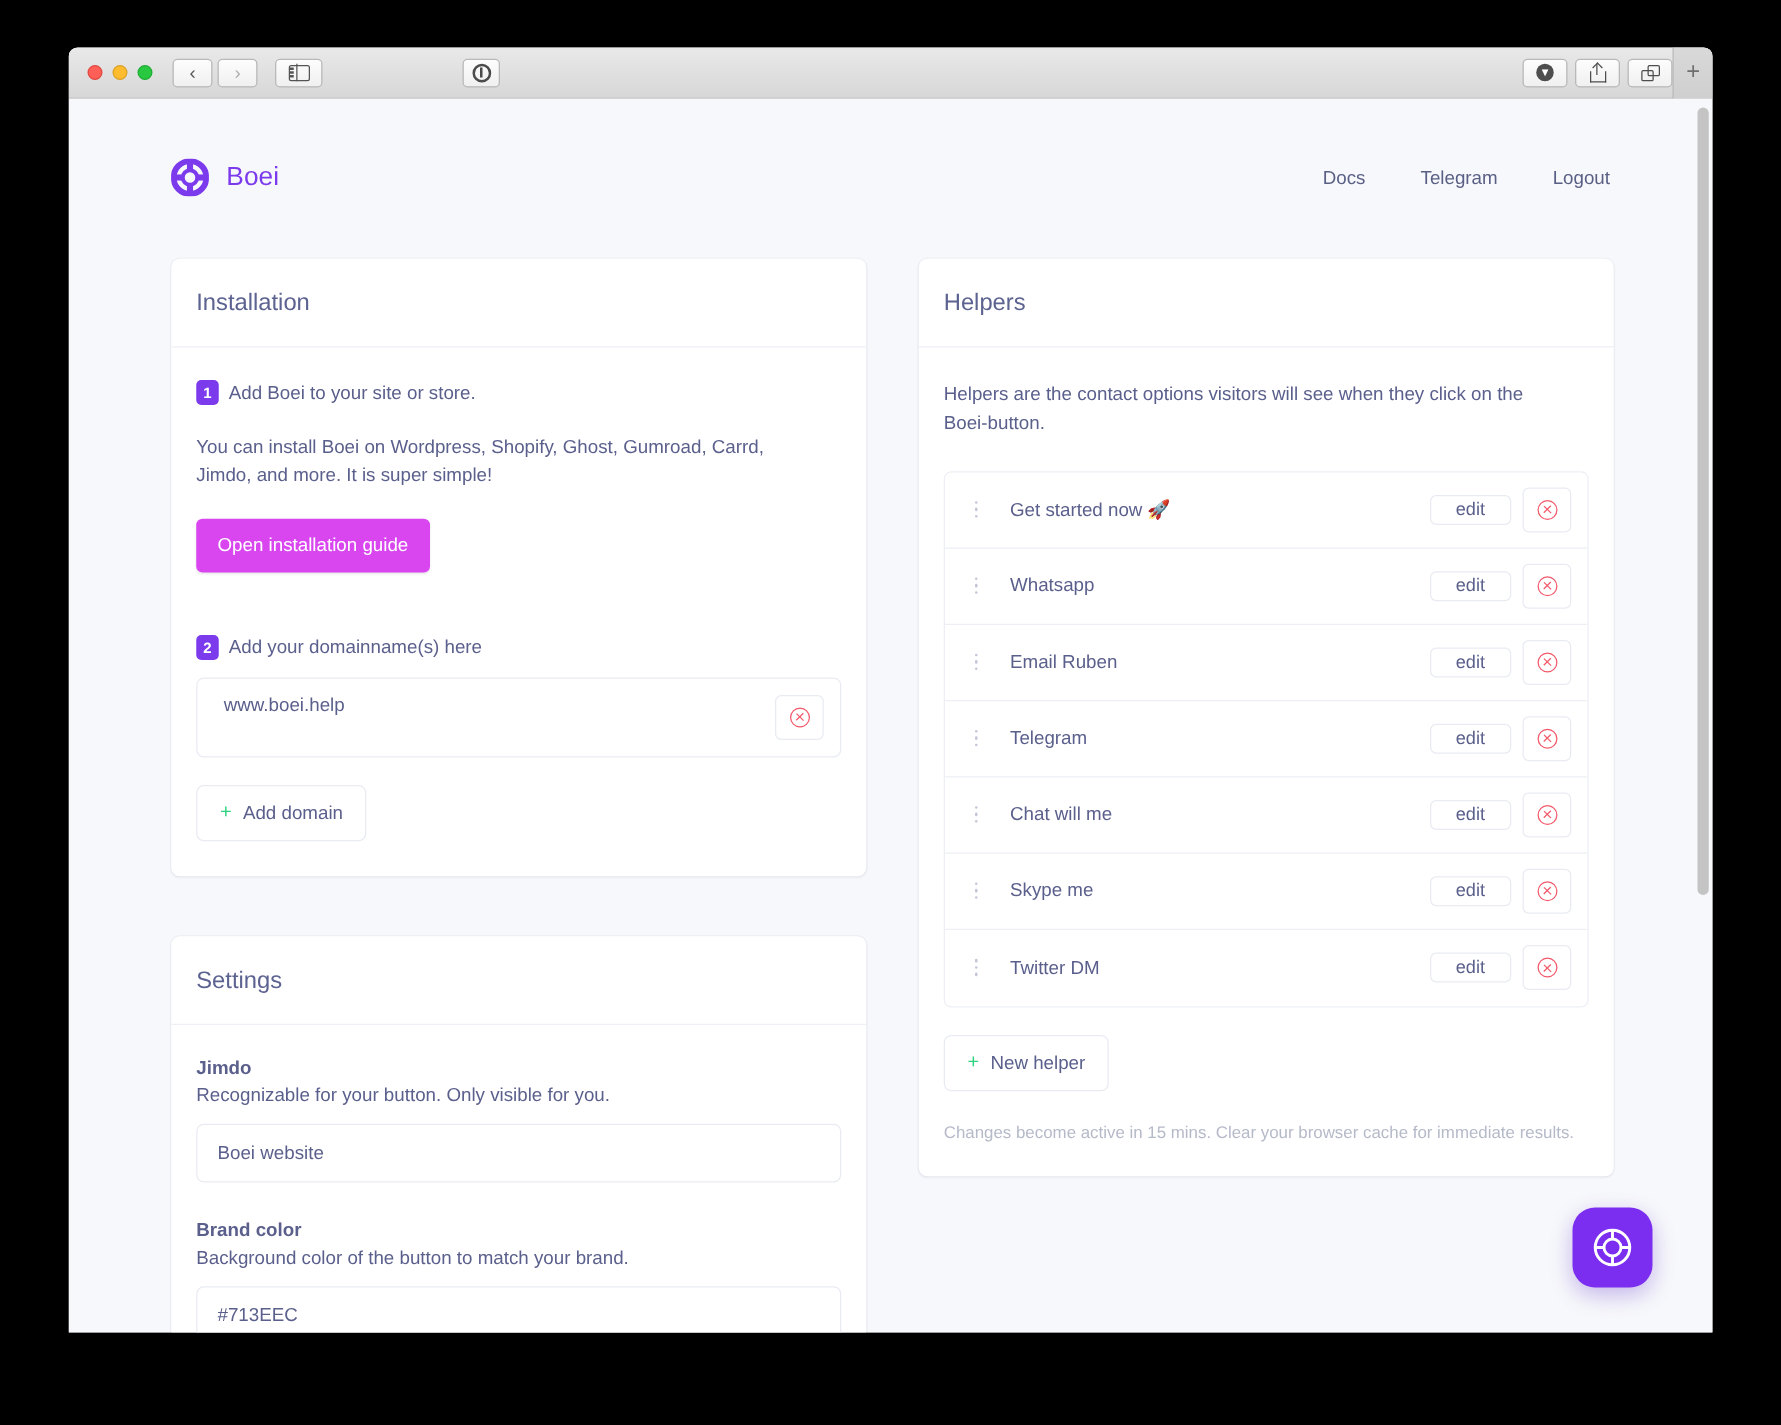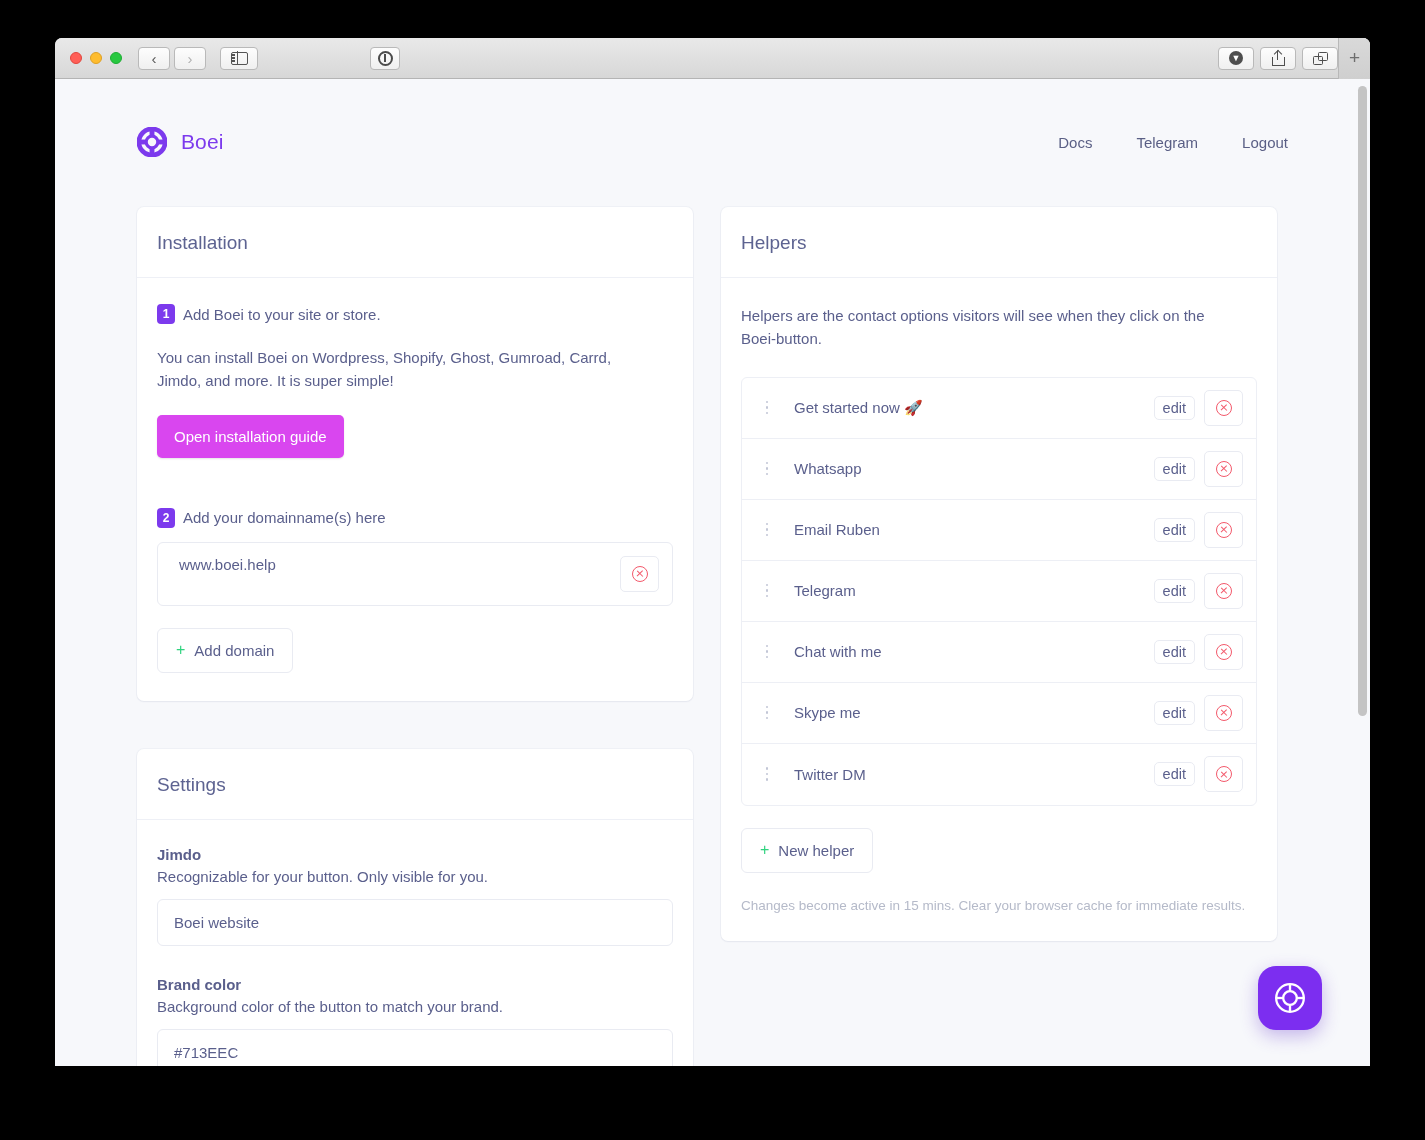--- a/index.html
+++ b/index.html
@@ -129,21 +129,21 @@
   .brand-name { font-size: 21px; color: #7c3aed; font-weight: 400; letter-spacing: .1px; }
   .nav-links { display: flex; gap: 44px; }
   .nav-links a {
     font-size: 15px; color: #5a5f85; text-decoration: none;
   }
 
   
   .columns {
     display: grid;
     grid-template-columns: 556px 556px;
-    gap: 28px;
+    gap: 42px;
     padding: 50px 82px 0 82px;
   }
 
   .card {
     background: #ffffff;
     border-radius: 7px;
     box-shadow: 0 1px 2px rgba(30,40,90,.05), 0 0 0 1px rgba(40,50,100,.035);
   }
   .card-head {
     padding: 25px 20px 23px 20px;
@@ -245,21 +245,21 @@
     min-height: 61px;
   }
   .helper-row:last-child { border-bottom: none; }
   .drag-handle { width: 10px; display: flex; flex-direction: column; gap: 3px; align-items: center; cursor: grab; margin-right: 22px; }
   .drag-handle i { width: 2.5px; height: 2.5px; border-radius: 50%; background: #c2c6d6; display: block; }
   .helper-label { flex: 1; font-size: 15px; color: #5a5f8c; }
   .btn-edit {
     border: 1px solid #e9ebf2;
     background: #fff;
     border-radius: 5px;
-    padding: 0 8px;
+    padding: 0 20px;
     height: 24px;
     font-size: 14.5px;
     color: #5a5f8c;
     font-family: "Liberation Sans", sans-serif;
     cursor: pointer;
     margin-right: 9px;
   }
   .footnote { font-size: 13.5px; color: #b5bac9; margin-top: 25px; }
 
   
@@ -484,21 +484,21 @@
                     <span class="icon-btn">
                       <span class="x-circle"></span>
                     </span>
                   </div>
                   <div class="helper-row">
                     <span class="drag-handle">
                       <i></i>
                       <i></i>
                       <i></i>
                     </span>
-                    <span class="helper-label">Chat with me</span>
+                    <span class="helper-label">Chat will me</span>
                     <button class="btn-edit">edit</button>
                     <span class="icon-btn">
                       <span class="x-circle"></span>
                     </span>
                   </div>
                   <div class="helper-row">
                     <span class="drag-handle">
                       <i></i>
                       <i></i>
                       <i></i>

